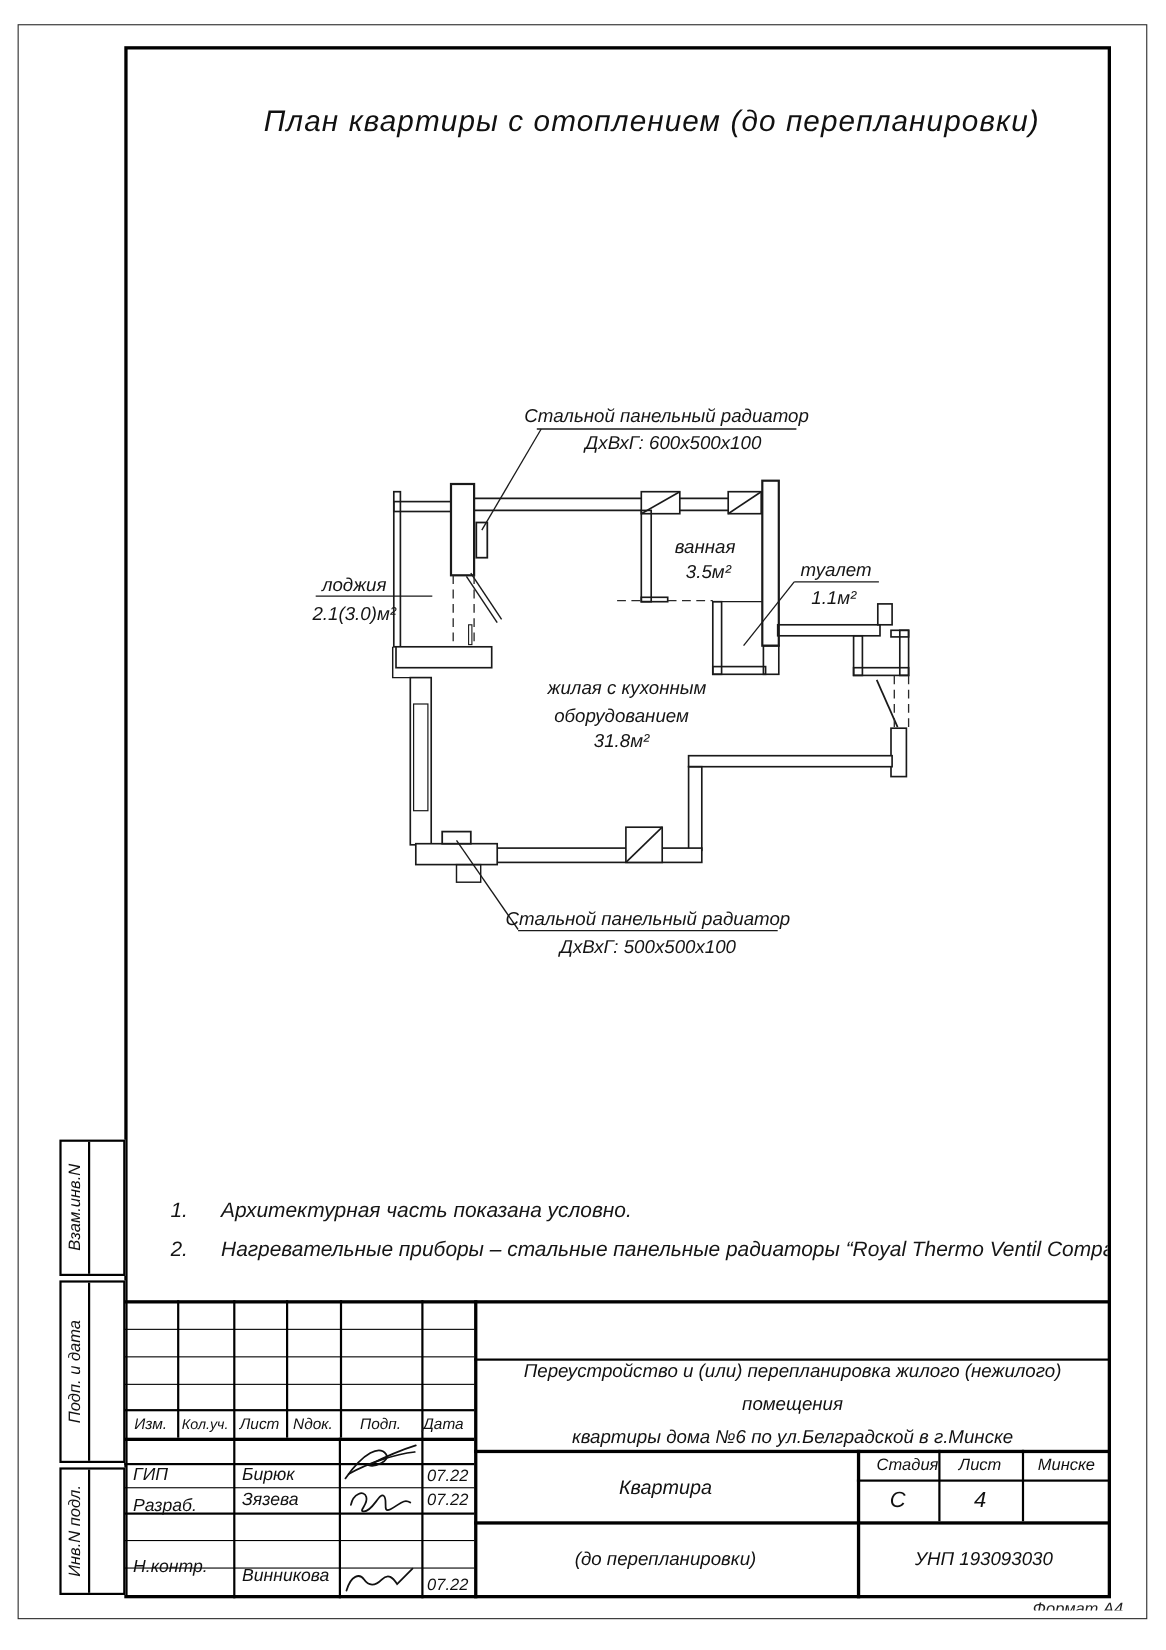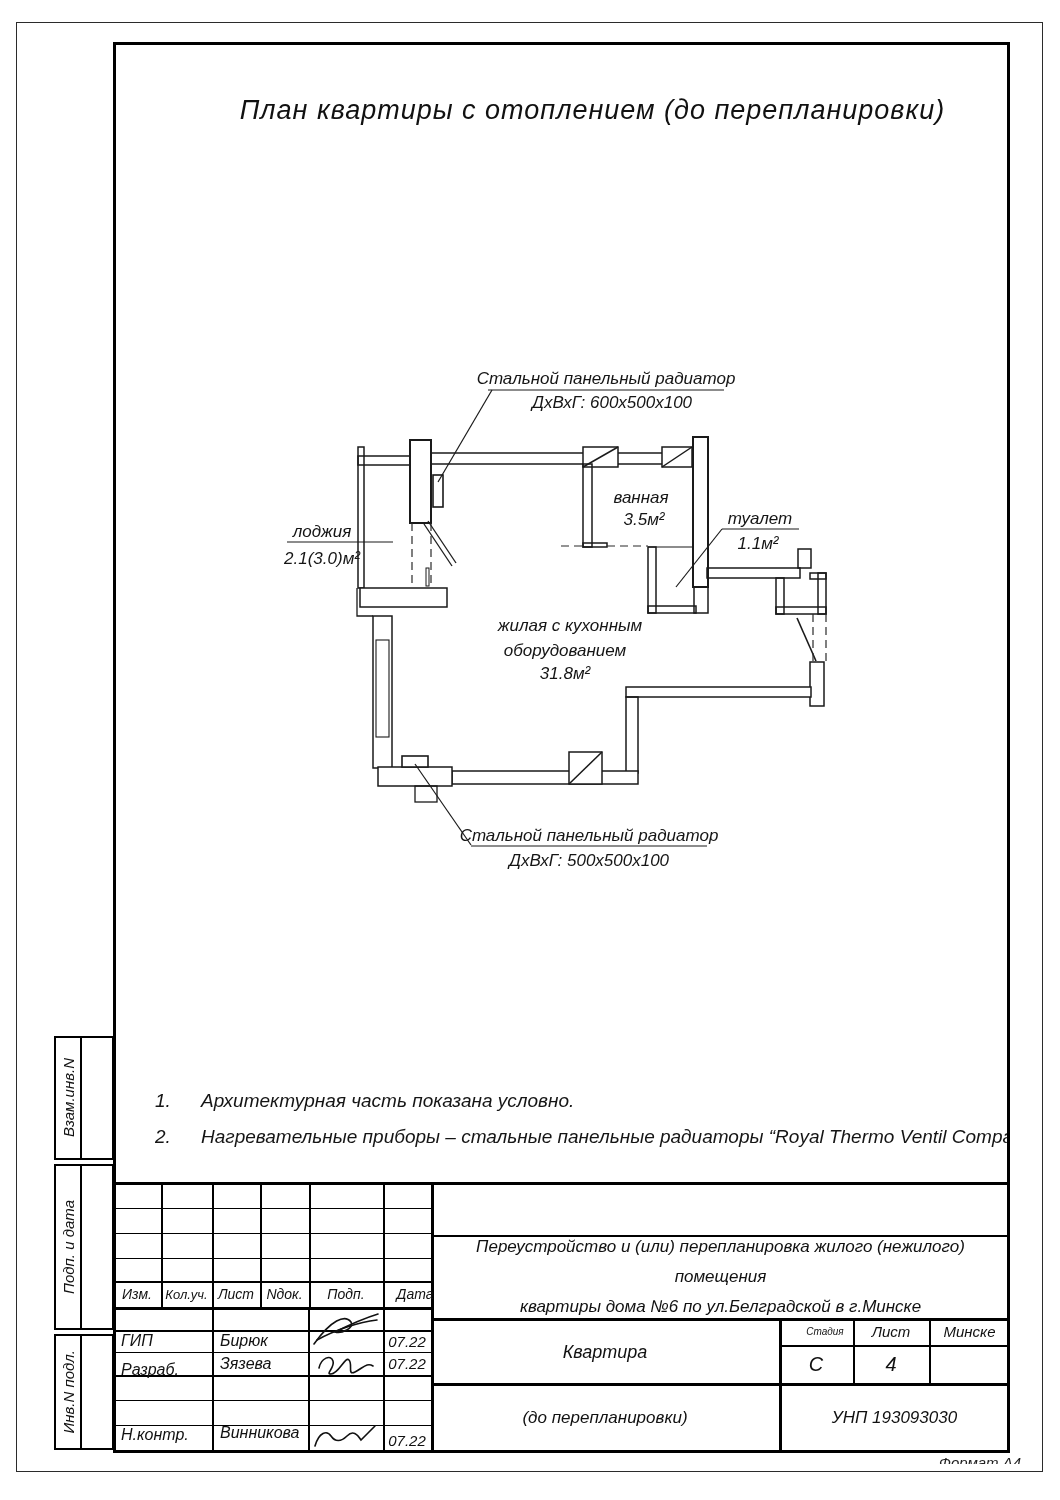--- a/index.html
+++ b/index.html
@@ -197,49 +197,49 @@
   <div class="hline" style="left:318px;top:201px;width:579px;height:2.5px;"></div>
   <div class="vline" style="left:666px;top:136px;width:2.5px;height:135px;"></div>
   <div class="vline" style="left:740px;top:136px;width:2px;height:65px;"></div>
   <div class="vline" style="left:816px;top:136px;width:2px;height:65px;"></div>
 
   <div class="cell" style="left:0;top:99px;width:48px;height:26px;font-size:14px;">Изм.</div>
   <div class="cell" style="left:48px;top:99px;width:51px;height:26px;font-size:13px;">Кол.уч.</div>
   <div class="cell" style="left:99px;top:99px;width:48px;height:26px;font-size:14px;">Лист</div>
   <div class="cell" style="left:147px;top:99px;width:49px;height:26px;font-size:14px;">Nдок.</div>
   <div class="cell" style="left:196px;top:99px;width:74px;height:26px;font-size:14px;">Подп.</div>
-  <div class="cell" style="left:278px;top:99px;width:48px;height:26px;font-size:14px;">Дата</div>
+  <div class="cell" style="left:266px;top:99px;width:48px;height:26px;font-size:14px;">Дата</div>
 
   <div class="cell left" style="left:0;top:148px;width:82px;height:22px;font-size:16px;">ГИП</div>
   <div class="cell left" style="left:99px;top:148px;width:96px;height:22px;font-size:16px;">Бирюк</div>
   <div class="cell" style="left:270px;top:148px;width:48px;height:22px;font-size:15px;">07.22</div>
   <div class="cell left" style="left:0;top:170px;width:99px;height:36px;font-size:16px;">Разраб.</div>
   <div class="cell left" style="left:99px;top:170px;width:96px;height:23px;font-size:16px;text-align:right;">Зязева</div>
   <div class="cell" style="left:270px;top:170px;width:48px;height:23px;font-size:15px;">07.22</div>
-  <div class="cell left" style="left:0;top:239px;width:99px;height:28px;font-size:16px;">Н.контр.</div>
+  <div class="cell left" style="left:0;top:229px;width:99px;height:28px;font-size:16px;">Н.контр.</div>
   <div class="cell left" style="left:99px;top:243px;width:96px;height:16px;font-size:16px;">Винникова</div>
   <div class="cell" style="left:270px;top:246px;width:48px;height:25px;font-size:15px;">07.22</div>
 
   <svg class="sig-svg" style="left:198px;top:126px;" width="70" height="44" viewBox="0 0 70 44">
     <path d="M3 36 C 20 12, 34 6, 40 14 C 44 20, 30 26, 24 24 C 36 18, 54 10, 67 6"></path>
     <path d="M6 32 C 24 22, 48 14, 66 12"></path>
   </svg>
   <svg class="sig-svg" style="left:198px;top:170px;" width="70" height="26" viewBox="0 0 70 26">
     <path d="M8 16 C 10 6, 20 2, 22 9 C 24 16, 14 22, 20 22 C 28 22, 34 4, 38 8 C 42 12, 36 24, 44 20 C 52 16, 56 10, 62 14"></path>
   </svg>
   <svg class="sig-svg" style="left:198px;top:240px;" width="70" height="30" viewBox="0 0 70 30">
     <path d="M4 24 C 8 10, 16 8, 20 14 C 24 20, 30 20, 36 14 C 42 8, 46 12, 50 18 L 64 4"></path>
   </svg>
 
   <div class="cell" style="left:318px;top:53px;width:579px;height:83px;flex-direction:column;font-size:17px;line-height:30px;">
     <div>Переустройство и (или) перепланировка жилого (нежилого) помещения</div>
     <div>квартиры  дома №6 по ул.Белградской в г.Минске</div>
   </div>
   <div class="cell" style="left:318px;top:136px;width:348px;height:68px;font-size:18px;">Квартира</div>
-  <div class="cell" style="left:666px;top:136px;width:92px;height:27px;font-size:10px;">Стадия</div>
+  <div class="cell" style="left:666px;top:136px;width:92px;height:27px;font-size:15px;">Стадия</div>
   <div class="cell" style="left:740px;top:136px;width:76px;height:27px;font-size:15px;">Лист</div>
   <div class="cell" style="left:816px;top:136px;width:81px;height:27px;font-size:15px;">Минске</div>
   <div class="cell" style="left:666px;top:163px;width:74px;height:38px;font-size:20px;">С</div>
   <div class="cell" style="left:740px;top:163px;width:76px;height:38px;font-size:20px;">4</div>
   <div class="cell" style="left:816px;top:163px;width:81px;height:38px;font-size:20px;"></div>
   <div class="cell" style="left:318px;top:201px;width:348px;height:70px;flex-direction:column;font-size:17px;line-height:28px;">
     <div>(до перепланировки)</div>
   </div>
   <div class="cell" style="left:666px;top:201px;width:231px;height:70px;font-size:17px;">УНП 193093030</div>
 </div>

